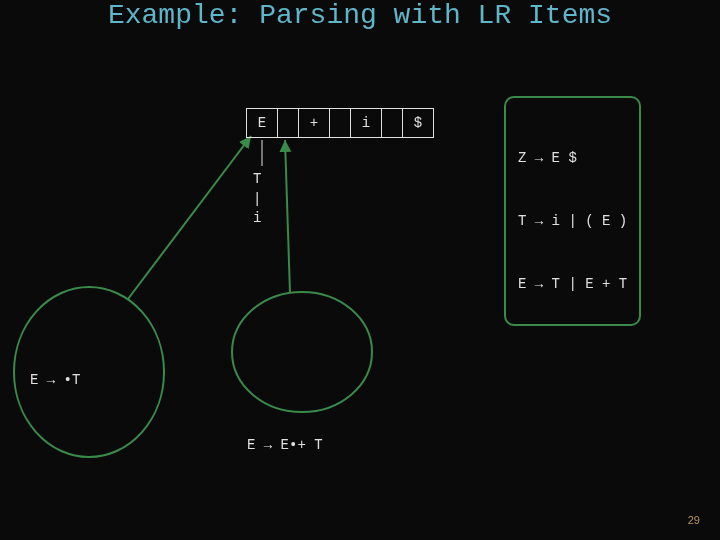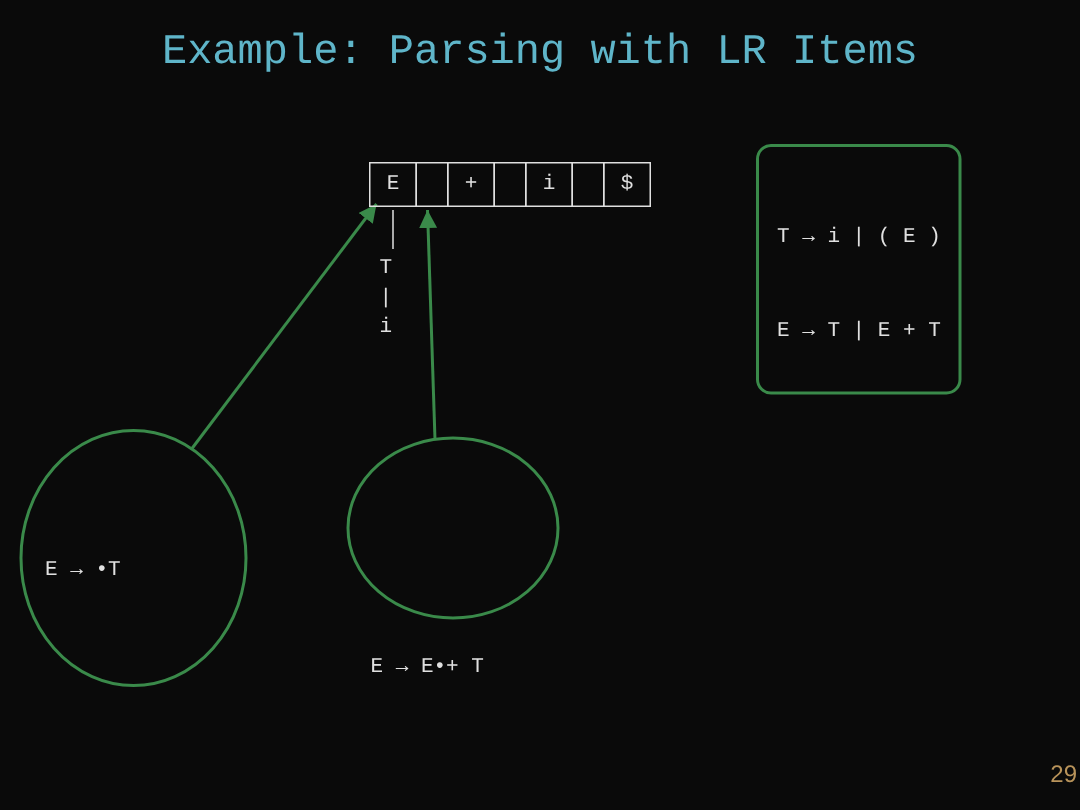--- a/index.html
+++ b/index.html
@@ -9,21 +9,20 @@
     height: 540px;
     font-family: "Courier New", monospace;
     color: #e0e0e0;
     position: relative;
     overflow: hidden;
   }
   .title {
     color: #5fb5c9;
     font-size: 28px;
     text-align: center;
-    padding-top: 20px;
     font-weight: normal;
   }
   .input-row {
     position: absolute;
     top: 108px;
     left: 247px;
     display: flex;
   }
   .cell {
     border: 1px solid #e0e0e0;
@@ -67,23 +66,23 @@
     position: absolute;
     top: 300px;
     left: 247px;
     font-size: 14px;
     line-height: 2.3;
     white-space: pre;
   }
   .page-num {
     position: absolute;
     bottom: 14px;
-    right: 2px;
+    right: 20px;
     color: #b8935a;
-    font-size: 16px;
+    font-size: 11px;
     font-family: sans-serif;
   }
   svg.overlay {
     position: absolute;
     top: 0; left: 0;
     width: 720px; height: 540px;
     pointer-events: none;
   }
 </style>
 </head>
@@ -114,20 +113,21 @@
   <div class="cell">E</div>
   <div class="cell empty"></div>
   <div class="cell">+</div>
   <div class="cell empty"></div>
   <div class="cell">i</div>
   <div class="cell empty"></div>
   <div class="cell">$</div>
 </div>
 
 <div class="grammar-box">
+  <div>Z → E $</div>
   <div>T → i | ( E )</div>
   <div>E → T | E + T</div>
 </div>
 
 <div class="deriv">
   <div>T</div>
   <div>|</div>
   <div>i</div>
 </div>
 

